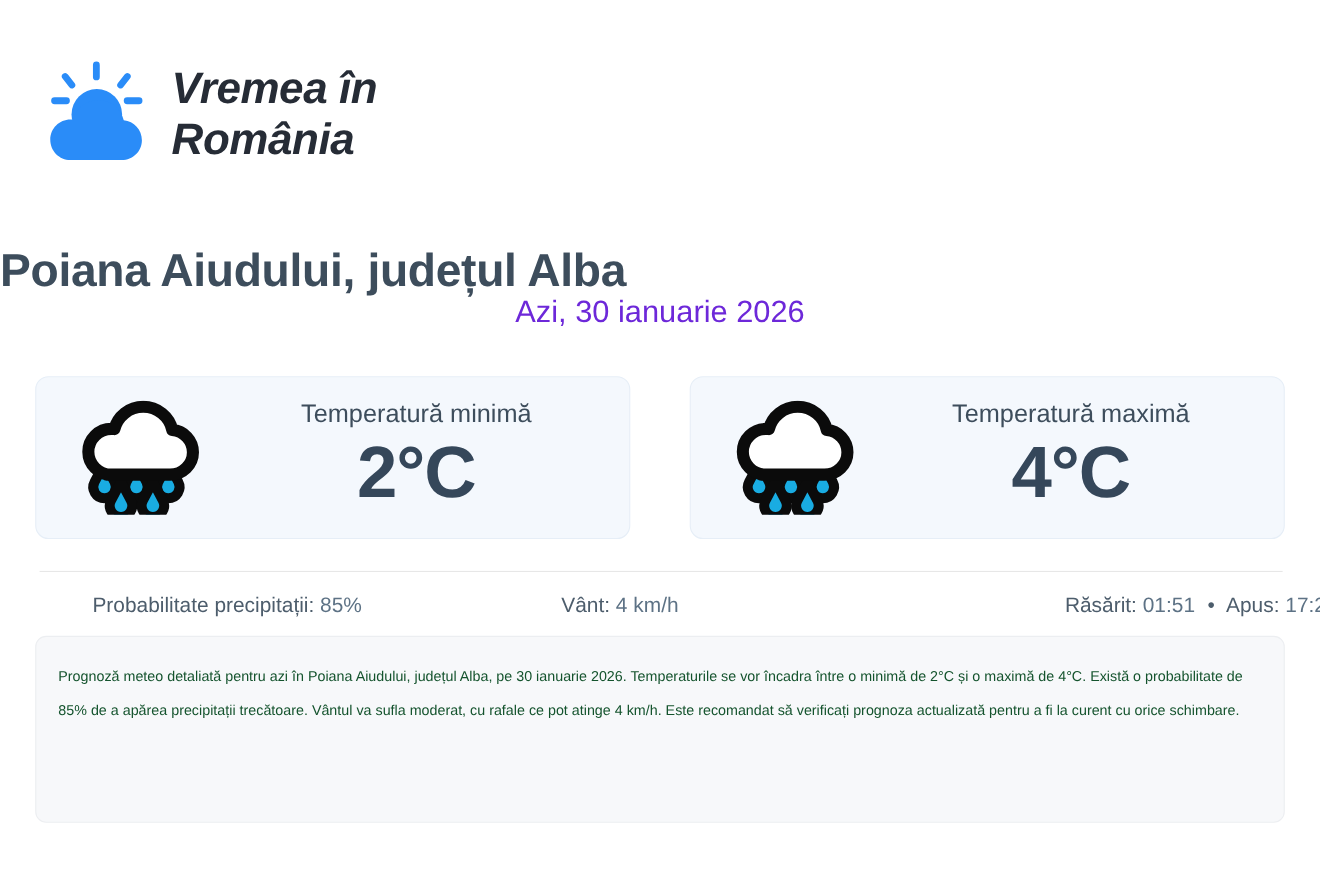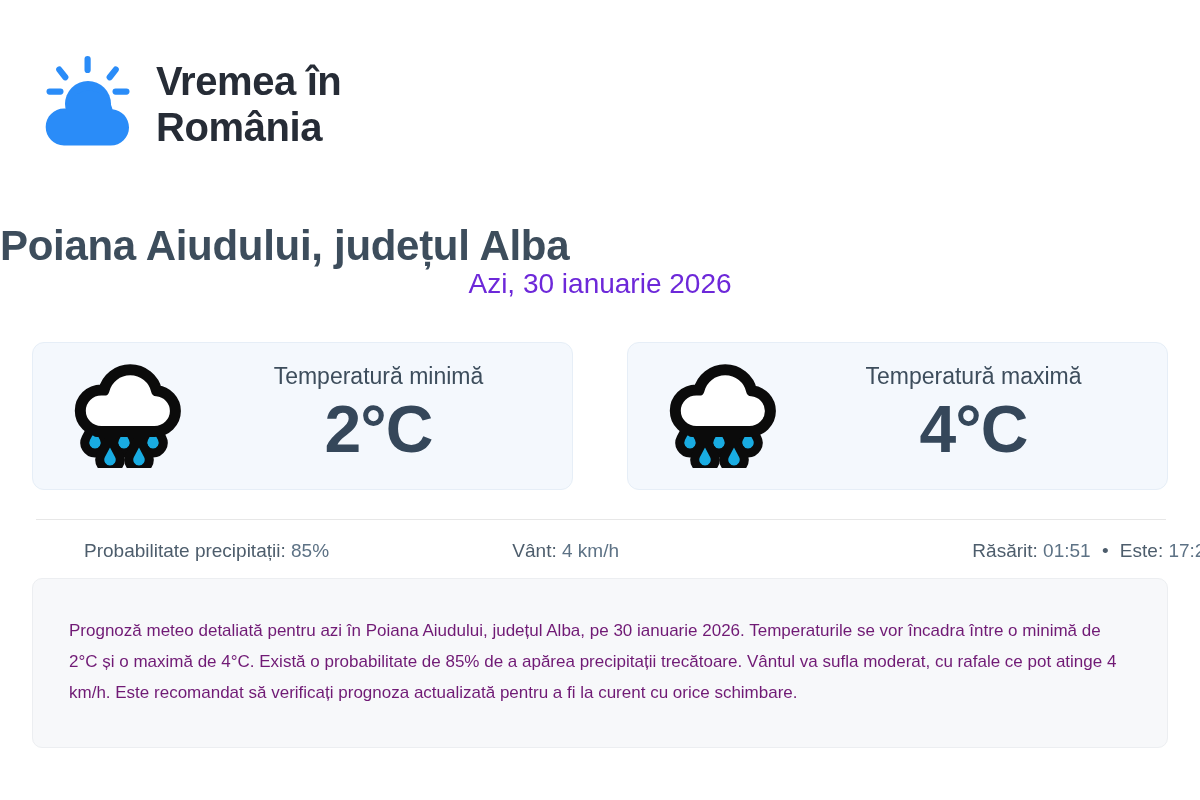--- a/index.html
+++ b/index.html
@@ -23,20 +23,21 @@
   }
 
   
   .brand {
     position: absolute;
     left: 36px;
     top: 52px;
     display: flex;
     align-items: center;
     gap: 16px;
+    font-style: italic;
   }
   .brand-mark {
     width: 104px;
     height: 104px;
     flex: 0 0 104px;
     position: relative;
   }
   .brand-text {
     font-size: 40px;
     line-height: 46px;
@@ -158,24 +159,24 @@
     top: 578px;
     width: 1136px;
     height: 170px;
     box-sizing: border-box;
     background: #f7f8fa;
     border: 1px solid #eceef1;
     border-radius: 10px;
     padding: 20px 26px 0 20px;
   }
   .description p {
-    margin: 16px;
-    font-size: 17px;
+    margin: 0;
+    font-size: 13px;
     line-height: 31px;
-    color: #701a75;
+    color: #14532d;
   }
 
   
   .footer {
     position: absolute;
     right: 36px;
     top: 762px;
     font-size: 17px;
     line-height: 24px;
     color: #aeb3b8;
@@ -267,21 +268,21 @@
       <span class="val">85%</span>
     </div>
     <div class="stat center">
       <span>Vânt:</span>
       <span class="val">4 km/h</span>
     </div>
     <div class="stat">
       <span>Răsărit:</span>
       <span class="val">01:51</span>
       <span class="dot-sep">•</span>
-      <span>Este:</span>
+      <span>Apus:</span>
       <span class="val">17:26</span>
     </div>
   </div>
 
   <div class="description">
     <p>Prognoză meteo detaliată pentru azi în Poiana Aiudului, județul Alba, pe 30 ianuarie 2026. Temperaturile se vor încadra între o minimă de 2°C și o maximă de 4°C. Există o probabilitate de 85% de a apărea precipitații trecătoare. Vântul va sufla moderat, cu rafale ce pot atinge 4 km/h. Este recomandat să verificați prognoza actualizată pentru a fi la curent cu orice schimbare.</p>
   </div>
 
 
 </div>

